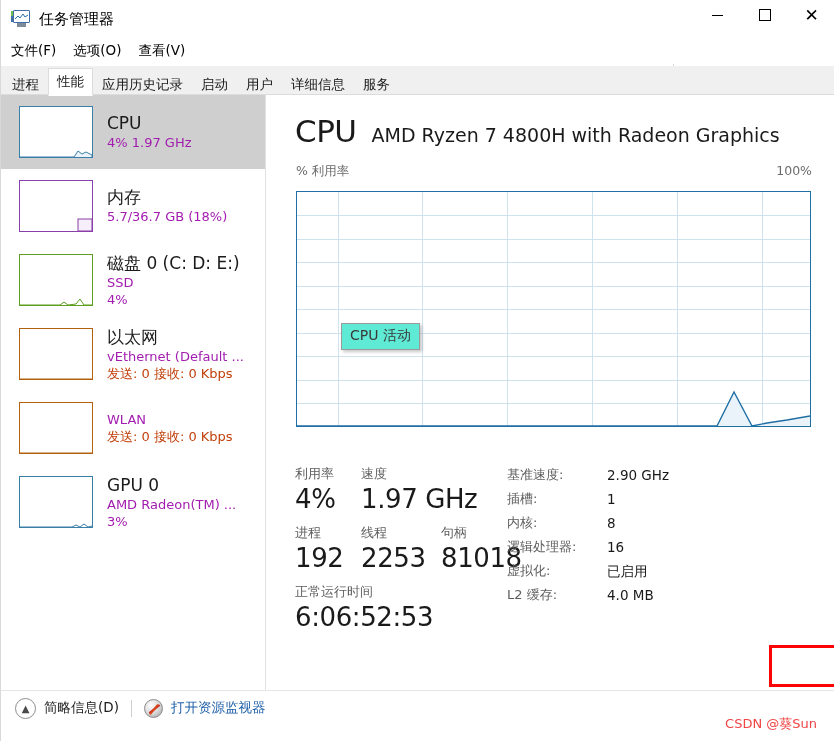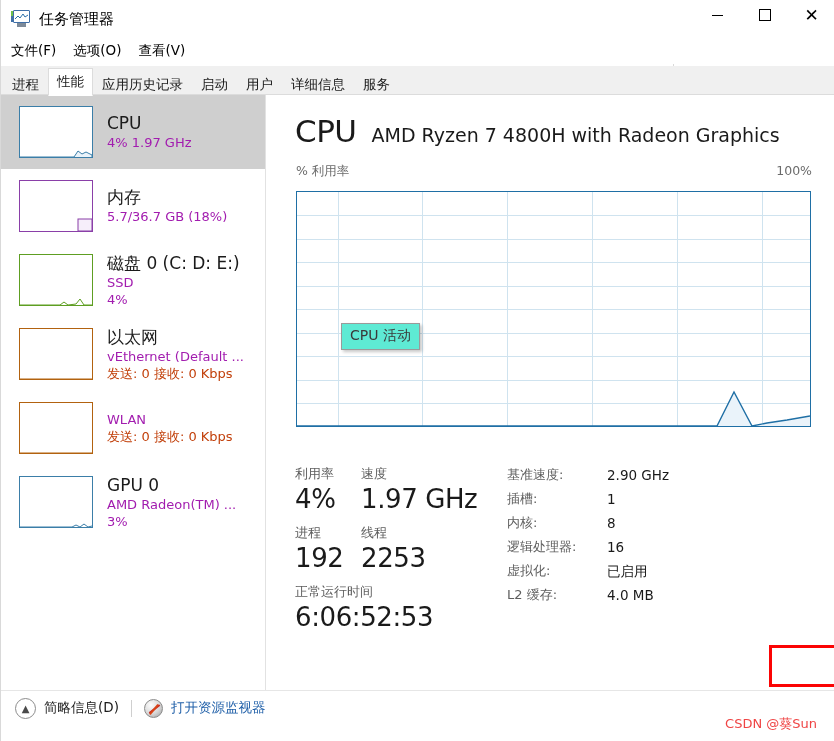--- a/index.html
+++ b/index.html
@@ -391,20 +391,24 @@
         </div>
         <div class="row2">
           <div class="stat-col" style="width:66px">
             <div class="stat-label">进程</div>
             <div class="stat-value">192</div>
           </div>
           <div class="stat-col" style="width:80px">
             <div class="stat-label">线程</div>
             <div class="stat-value">2253</div>
           </div>
+          <div class="stat-col">
+            <div class="stat-label">句柄</div>
+            <div class="stat-value">81018</div>
+          </div>
         </div>
         <div class="uptime">
           <div class="stat-label">正常运行时间</div>
           <div class="stat-value">6:06:52:53</div>
         </div>
       </div>
 
       <div class="stats-right">
         <div class="spec-row">
           <div class="spec-key">基准速度:</div>

